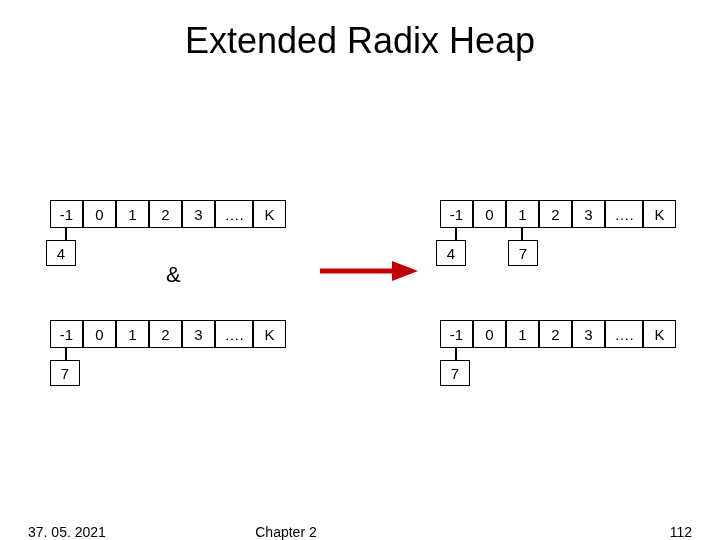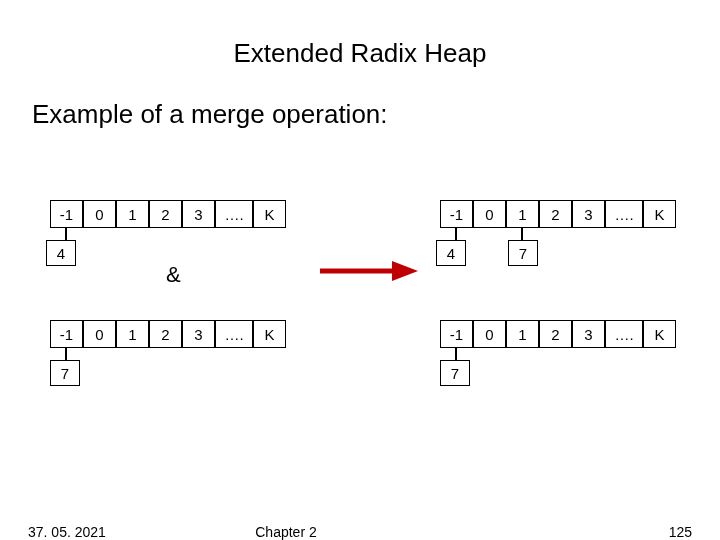--- a/index.html
+++ b/index.html
@@ -1,37 +1,36 @@
 <!DOCTYPE html>
 <html><head>
 <meta charset="utf-8">
 <style>
   * { box-sizing: border-box; margin: 0; padding: 0; }
   html, body { width: 720px; height: 540px; font-family: Arial, Helvetica, sans-serif; background: #fff; color: #000; }
   .slide { position: relative; width: 720px; height: 540px; }
-  .title { text-align: center; font-size: 26px; padding-top: 38px; font-weight: normal; }
+  .title { text-align: center; font-size: 36px; padding-top: 20px; font-weight: normal; }
   .subtitle { font-size: 26px; padding: 30px 0 0 32px; font-weight: normal; }
   .diagram { position: absolute; top: 190px; left: 0; width: 720px; height: 260px; }
   .cell { position: absolute; width: 33px; height: 28px; border: 1.5px solid #000; background: #fff; font-size: 15px; display: flex; align-items: center; justify-content: center; }
   .cell.wide { width: 38px; }
   .node { position: absolute; width: 30px; height: 26px; border: 1.5px solid #000; background: #fff; font-size: 15px; display: flex; align-items: center; justify-content: center; }
   .stem { position: absolute; width: 2px; height: 12px; background: #000; }
   .amp { position: absolute; font-size: 22px; }
   .arrow { position: absolute; }
   .footer { position: absolute; bottom: 16px; left: 0; width: 720px; font-size: 14px; }
   .footer .date { position: absolute; left: 28px; }
   .footer .chapter { position: absolute; left: 0; width: 572px; text-align: center; }
   .footer .page { position: absolute; right: 28px; }
 </style>
 </head>
 <body>
 
 <div class="slide">
   <h1 class="title">Extended Radix Heap</h1>
-  <h2 class="subtitle">Example of a merge operation:</h2>
 
   <div class="diagram">
 
     <div class="cell" style="left:50px; top:10px;">-1</div>
     <div class="cell" style="left:83px; top:10px;">0</div>
     <div class="cell" style="left:116px; top:10px;">1</div>
     <div class="cell" style="left:149px; top:10px;">2</div>
     <div class="cell" style="left:182px; top:10px;">3</div>
     <div class="cell wide" style="left:215px; top:10px;">….</div>
     <div class="cell" style="left:253px; top:10px;">K</div>
@@ -75,15 +74,15 @@
     <div class="cell wide" style="left:605px; top:130px;">….</div>
     <div class="cell" style="left:643px; top:130px;">K</div>
     <div class="stem" style="left:455px; top:158px;"></div>
     <div class="node" style="left:440px; top:170px;">7</div>
 
   </div>
 
   <div class="footer">
     <span class="date">37. 05. 2021</span>
     <span class="chapter">Chapter 2</span>
-    <span class="page">125</span>
+    <span class="page">112</span>
   </div>
 </div>
 
 </body></html>

